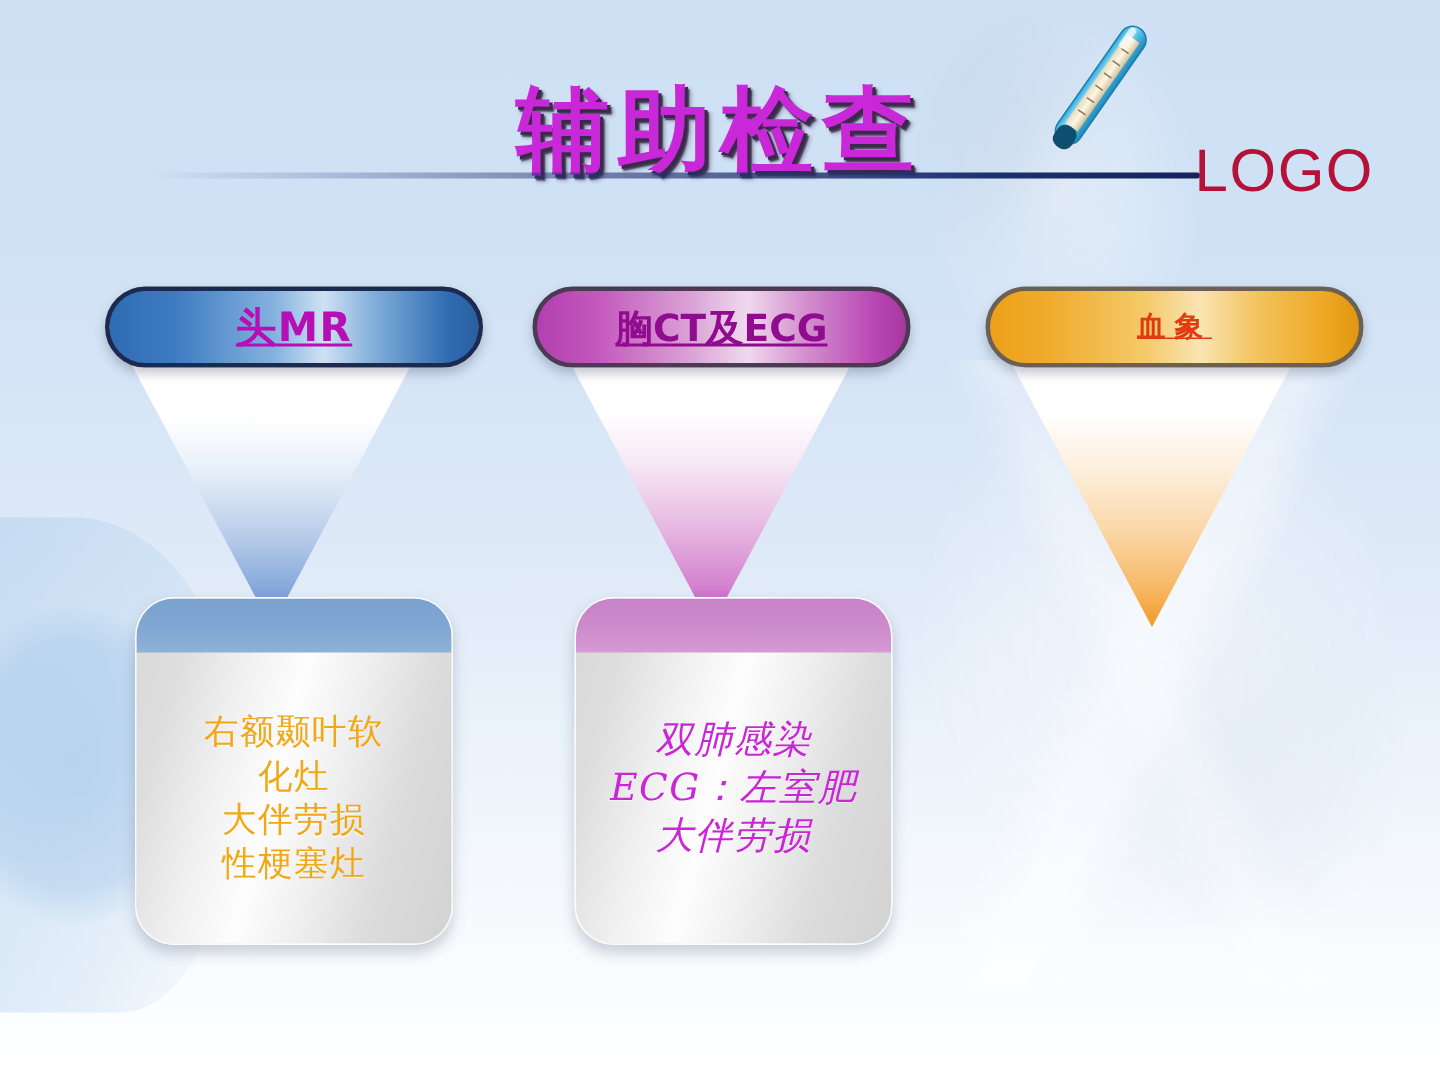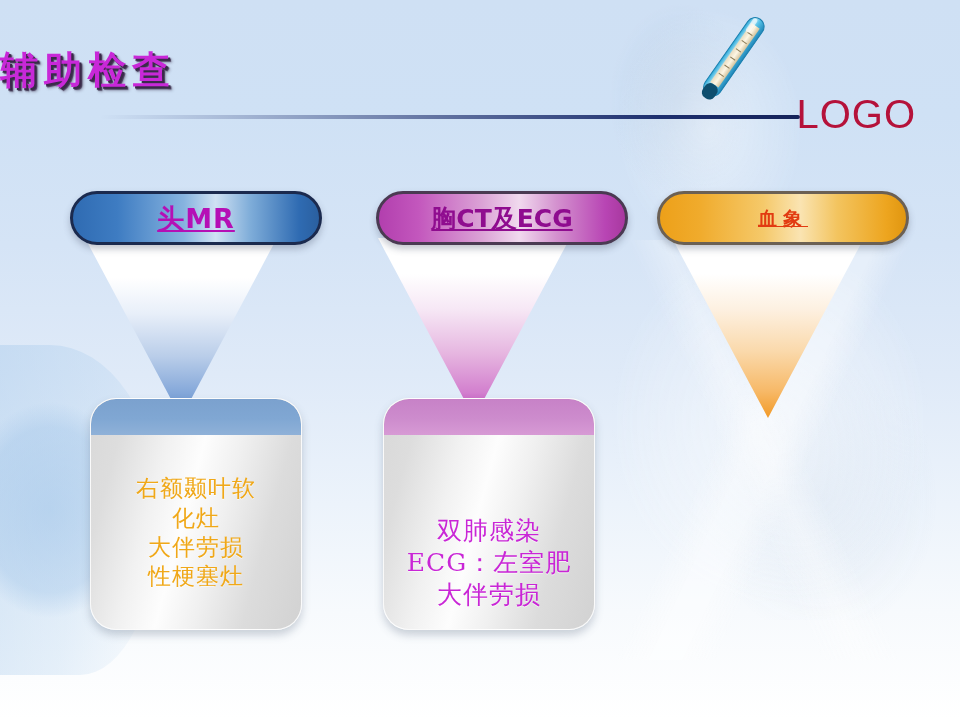--- a/index.html
+++ b/index.html
@@ -63,24 +63,24 @@
     width: 200px; height: 330px;
     background: linear-gradient(100deg, rgba(166,201,235,0.48) 0%, rgba(176,208,238,0.30) 60%, rgba(200,222,244,0) 100%);
     border-radius: 0 55% 40% 0 / 0 50% 50% 0;
   }
 
   
   #title {
     position: absolute;
     left: 0; top: 45px;
     width: 960px;
-    text-align: left;
+    text-align: center;
     font-family: "DejaVu Serif", serif;
     font-weight: bold;
-    font-size: 38px;
+    font-size: 62px;
     letter-spacing: 6px;
     color: #c828d8;
     text-shadow:
       2px 2px 0 #3a2a4a,
       3px 3px 1px rgba(40,25,55,0.75),
       4px 4px 3px rgba(40,25,55,0.35);
     white-space: nowrap;
   }
 
   
@@ -147,21 +147,21 @@
     border: 3px solid #1b2a4e;
     background: linear-gradient(to right,
       #2f6bb2 0%, #3e7cc2 18%, #86b3df 45%, #cfe1f3 58%, #7fadd9 72%, #2f6bb2 92%, #2a5f9f 100%);
   }
   #pill-1 .pill-label {
     font-family: "DejaVu Sans", sans-serif;
     font-size: 27px; color: #b50fb5; letter-spacing: 1px;
   }
 
   #pill-2 {
-    left: 376px; top: 191px; width: 252px;
+    left: 355px; top: 191px; width: 252px;
     border: 3px solid #4a3a52;
     background: linear-gradient(to right,
       #b23fae 0%, #c357bd 16%, #dba3d6 42%, #f0d9ee 57%, #d492cf 72%, #b845b4 92%, #a8389f 100%);
   }
   #pill-2 .pill-label {
     font-family: "DejaVu Sans", sans-serif;
     font-size: 25px; color: #8f0c8f; letter-spacing: 0px;
   }
 
   #pill-3 {
@@ -213,21 +213,21 @@
   #card-1 .card-line {
     font-family: "DejaVu Serif", serif;
     font-size: 23px; color: #f0a818; letter-spacing: 1px;
     text-shadow: 0 1px 0 rgba(255,255,255,0.6);
   }
   #card-2 .card-line {
     font-family: "DejaVu Serif", serif;
     font-size: 25px; color: #c926d6; letter-spacing: 1px;
     text-shadow: 0 1px 0 rgba(255,255,255,0.6);
   }
-  #card-2 .card-body { justify-content: flex-end; padding-bottom: 20px; }
+  #card-2 .card-body { justify-content: center; padding-bottom: 20px; font-style: italic; }
   #card-3 .card-line {
     font-family: "DejaVu Serif", serif;
     font-size: 20px; color: #ea4a18; letter-spacing: 0.5px;
     text-shadow: 0 1px 0 rgba(255,255,255,0.6);
   }
   #card-3 .card-body { justify-content: space-around; padding: 14px 4px 16px; }
 </style>
 </head>
 <body>
 

